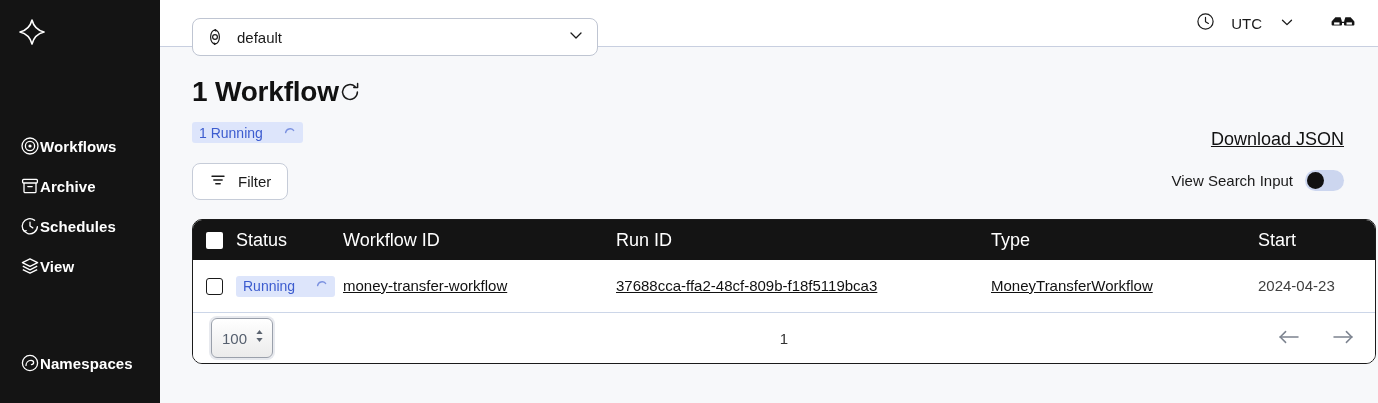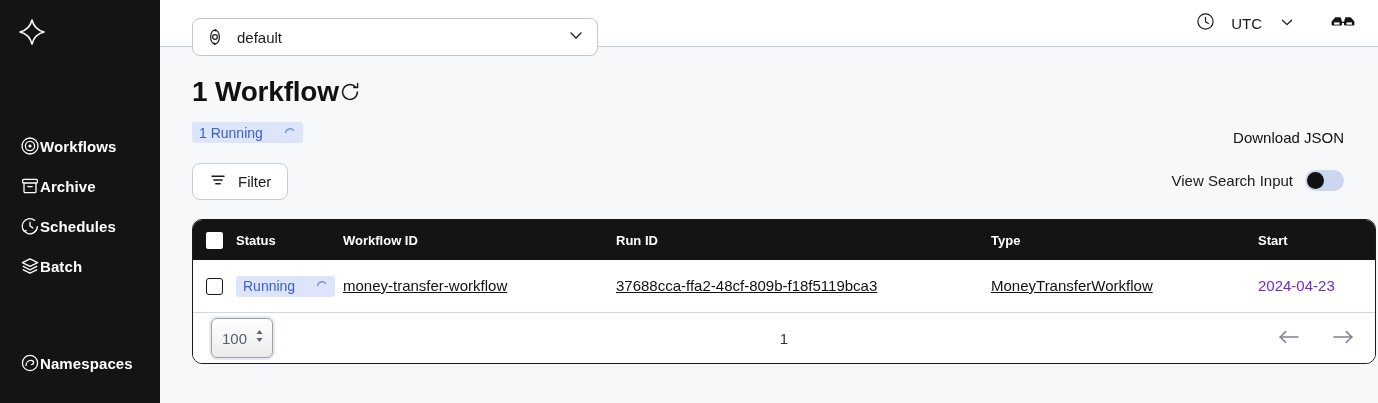--- a/index.html
+++ b/index.html
@@ -78,22 +78,22 @@
   .badge {
     display: inline-flex; align-items: center; gap: 21px;
     height: 21px; padding: 0 7px;
     background: #dde5fb; border-radius: 3px;
     font-size: 14px; color: #3c5ccf; white-space: nowrap;
   }
   .badge-top { position: absolute; top: 75px; left: 32px; }
 
   .download-link {
     position: absolute; top: 82px; right: 34px;
-    font-size: 15px; color: #111111;
-    cursor: pointer;
+    font-size: 18px; color: #111111;
+    text-decoration: underline; cursor: pointer;
   }
 
   .filter-btn {
     position: absolute; top: 116px; left: 32px;
     height: 37px; padding: 0 16px;
     display: inline-flex; align-items: center; gap: 11px;
     border: 1px solid #c6ccd8; border-radius: 8px;
     background: #ffffff; cursor: pointer;
   }
   .filter-btn .f-label { font-size: 15px; color: #1a1a1a; }
@@ -120,21 +120,21 @@
     border-radius: 10px;
     overflow: hidden;
     background: #ffffff;
     border: 1px solid #1b1b1b;
   }
   .thead {
     height: 40px; background: #141414;
     display: flex; align-items: center;
     color: #ffffff;
   }
-  .thead .th { font-size: 13px; font-weight: 700; color: #ffffff; }
+  .thead .th { font-size: 18px; font-weight: 400; color: #ffffff; }
   .col-check { width: 43px; flex: 0 0 43px; display: flex; justify-content: center; align-items: center; }
   .col-status { width: 107px; flex: 0 0 107px; }
   .col-wfid   { width: 273px; flex: 0 0 273px; }
   .col-runid  { width: 375px; flex: 0 0 375px; }
   .col-type   { width: 267px; flex: 0 0 267px; }
   .col-start  { width: 260px; flex: 0 0 260px; }
 
   .chk-head {
     width: 17px; height: 17px; background: #ffffff; border-radius: 2px;
     cursor: pointer;
@@ -145,21 +145,21 @@
   }
 
   .trow {
     height: 53px; display: flex; align-items: center;
     border-bottom: 1px solid #ccd6e8; background: #ffffff;
   }
   .cell-link {
     font-size: 15px; color: #111111; text-decoration: underline; cursor: pointer;
     white-space: nowrap;
   }
-  .cell-text { font-size: 15px; color: #6d28d9; white-space: nowrap; }
+  .cell-text { font-size: 15px; color: #404040; white-space: nowrap; }
 
   .tfoot {
     height: 50px; display: flex; align-items: center; background: #ffffff;
     position: relative;
   }
   .page-size {
     margin-left: 18px;
     width: 62px; height: 40px;
     border: 1px solid #9aa0ab; border-radius: 6px;
     background: linear-gradient(#ffffff, #ebebeb);
@@ -228,21 +228,21 @@
       </div>
 
       <div class="nav-item">
         <span class="ico">
           <svg width="20" height="20" viewBox="0 0 20 20" fill="none">
             <path d="M10 2.8 L17.6 6.6 L10 10.4 L2.4 6.6 Z" stroke="#ffffff" stroke-width="1.3" stroke-linejoin="round"></path>
             <path d="M2.8 10.2 L10 13.8 L17.2 10.2" stroke="#ffffff" stroke-width="1.3" stroke-linejoin="round"></path>
             <path d="M2.8 13.6 L10 17.2 L17.2 13.6" stroke="#ffffff" stroke-width="1.3" stroke-linejoin="round"></path>
           </svg>
         </span>
-        <span class="label">Batch</span>
+        <span class="label">View</span>
       </div>
     </div>
 
     <div class="nav-secondary">
       <div class="nav-item">
         <span class="ico">
           <svg width="20" height="20" viewBox="0 0 20 20" fill="none">
             <circle cx="10" cy="10" r="7.6" stroke="#ffffff" stroke-width="1.3"></circle>
             <path d="M6 12.6 C6 9.6 8.2 7.4 11 7.4 C12.6 7.4 13.6 8.4 13.6 9.6 C13.6 10.8 12.7 11.6 11.4 11.6" stroke="#ffffff" stroke-width="1.3" stroke-linecap="round"></path>
           </svg>

